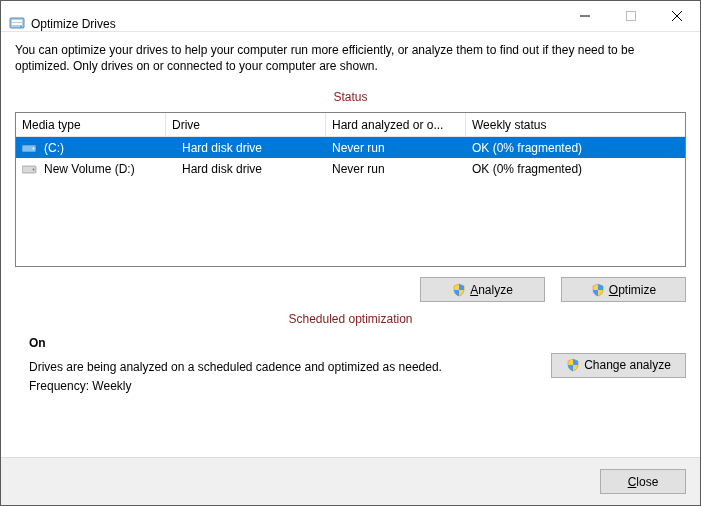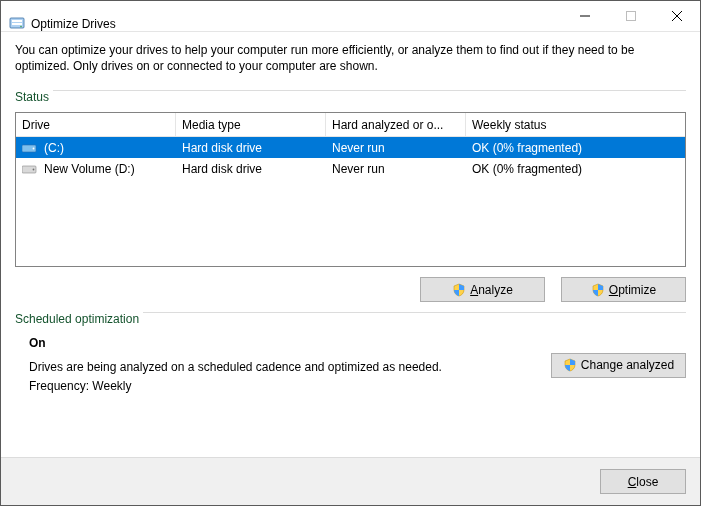--- a/index.html
+++ b/index.html
@@ -52,25 +52,27 @@
     flex-direction: column;
   }
   .intro {
     font-size: 12px;
     line-height: 1.35;
     color: #000;
     margin-bottom: 16px;
   }
   .section-label {
     font-size: 12px;
-    color: #14532d;
+    color: #7f1d1d;
     position: relative;
     display: flex;
+    align-items: center;
     margin-bottom: 8px;
     white-space: nowrap;
+    flex-direction: column;
   }
   .section-label .rule {
     flex: 1;
     height: 1px;
     background: #dcdcdc;
     margin-left: 4px;
   }
   .list-frame {
     border: 1px solid #828282;
     height: 155px;
@@ -208,22 +210,22 @@
 
   <div class="intro">You can optimize your drives to help your computer run more efficiently, or analyze them to find out if they need to be optimized. Only drives on or connected to your computer are shown.</div>
 
   <div class="section-label">
     <span>Status</span>
     <span class="rule"></span>
   </div>
 
   <div class="list-frame">
     <div class="list-header">
+      <div class="col col-media">Media type</div>
       <div class="col col-drive">Drive</div>
-      <div class="col col-media">Media type</div>
       <div class="col col-last">Hard analyzed or o...</div>
       <div class="col col-status">Weekly status</div>
     </div>
 
     <div class="row selected">
       <div class="cell col-drive">
         <span class="drive-icon">
           <svg width="16" height="12" viewBox="0 0 16 12">
             <rect x="0" y="3" width="14" height="7" rx="1" fill="#7ec0ee" stroke="#2a6db0" stroke-width="0.6"></rect>
             <circle cx="11.5" cy="6.5" r="0.9" fill="#fff"></circle>
@@ -287,21 +289,21 @@
       <div>Frequency: Weekly</div>
     </div>
     <button class="btn" style="min-width:135px">
       <span class="shield">
         <svg width="14" height="14" viewBox="0 0 14 14">
           <path d="M7 1 L12 3 V7 C12 10 9.5 12.5 7 13 C4.5 12.5 2 10 2 7 V3 Z" fill="#ffd24a" stroke="#c08b00" stroke-width="0.5"></path>
           <path d="M7 1 L12 3 V7 L7 7 Z" fill="#3f9bff"></path>
           <path d="M7 7 L7 13 C4.5 12.5 2 10 2 7 Z" fill="#3f9bff"></path>
         </svg>
       </span>
-      <span>Change analyzed</span>
+      <span>Change analyze</span>
     </button>
   </div>
 
 </div>
 
 <div class="footer">
   <button class="btn">
     <span><u class="acc">C</u>lose</span>
   </button>
 </div>

